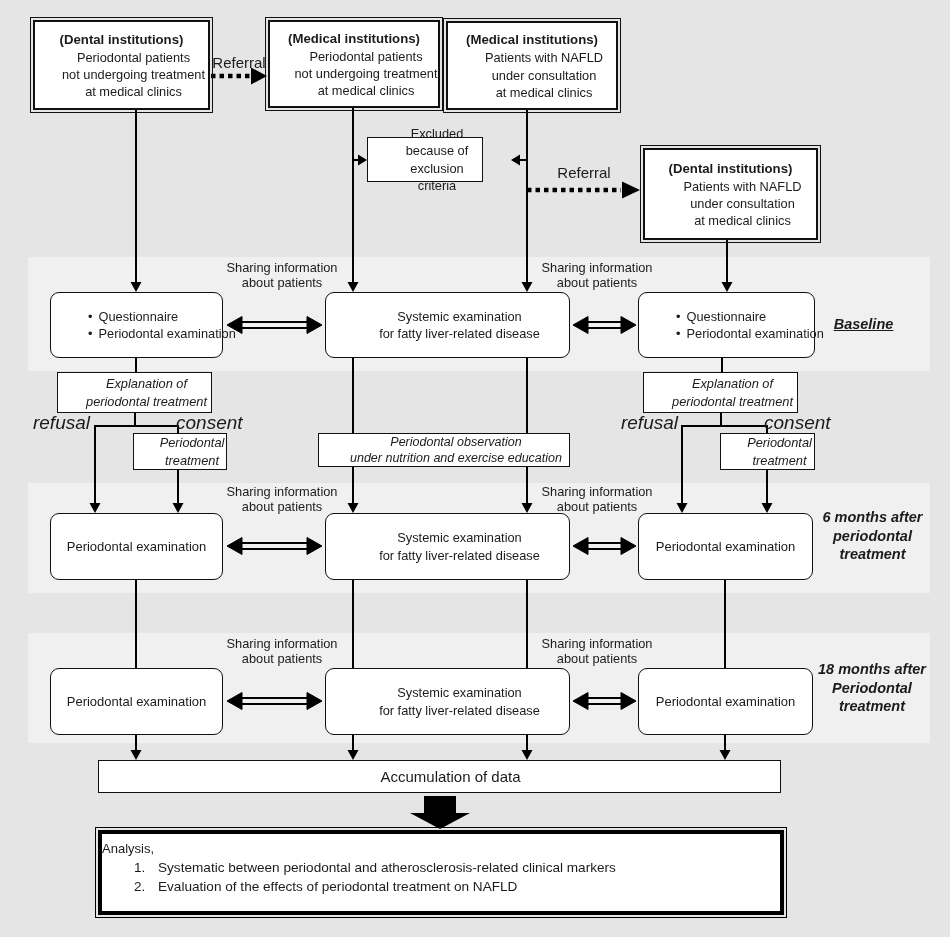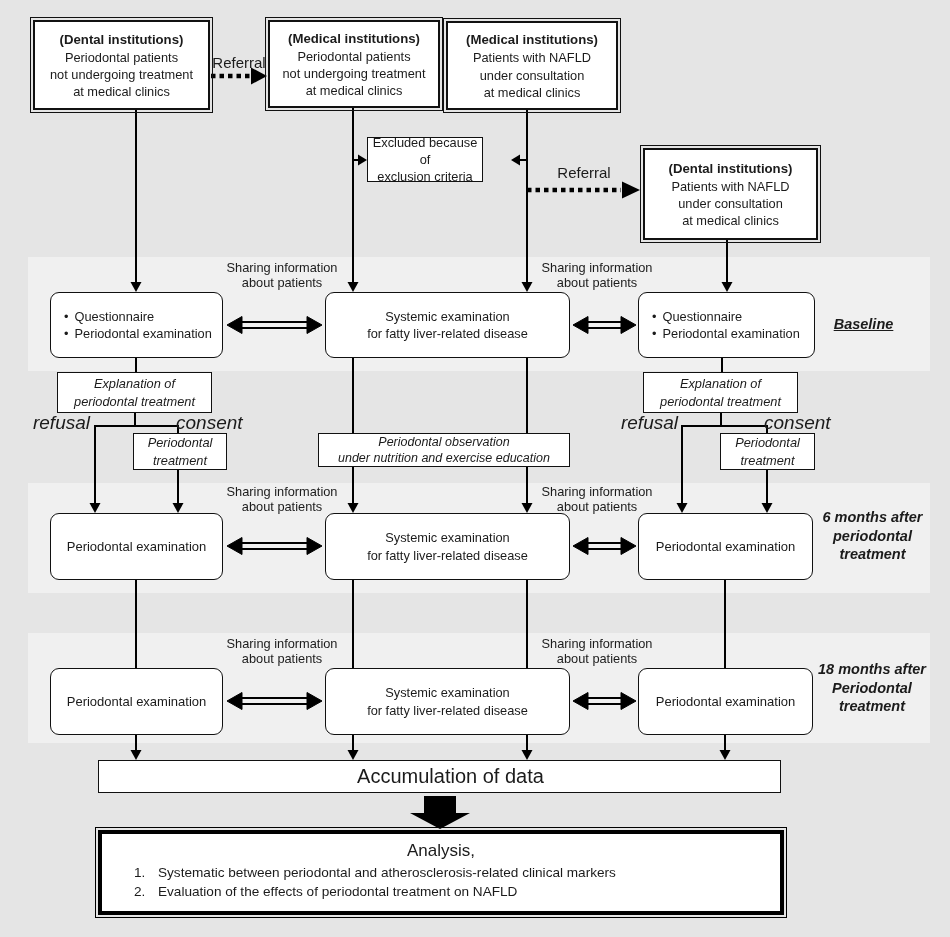--- a/index.html
+++ b/index.html
@@ -8,35 +8,35 @@
     font-family:"Liberation Sans",sans-serif;color:#1b1b1b;overflow:hidden;
   }
   .band{position:absolute;left:28px;width:902px;background:#f0f0f0;z-index:0;}
   #svglayer{position:absolute;left:0;top:0;z-index:1;}
   .box{position:absolute;z-index:2;background:#ffffff;box-sizing:border-box;
        display:flex;flex-direction:column;justify-content:center;text-align:center;}
   .dbox{border:2.5px solid #111;outline:1px solid #111;outline-offset:2px;}
   .sbox{border:1.7px solid #111;}
   .rbox{border:1.7px solid #111;border-radius:9px;}
   .title{font-weight:bold;font-size:13.2px;line-height:1.45;}
-  .ln{font-size:12.8px;line-height:1.34;}
+  .ln{font-size:12.8px;line-height:1.34;padding-left:24px;}
   .it{font-style:italic;}
   .txt{position:absolute;z-index:3;}
   .share{font-size:12.8px;line-height:1.2;text-align:center;width:130px;}
   .referral{font-size:15px;text-align:center;}
   .band-label{font-weight:bold;font-style:italic;font-size:14.5px;line-height:1.28;text-align:center;}
   .rc{font-size:19px;font-style:italic;}
   .qitems{text-align:left;padding-left:13px;}
   .qitems .ln{white-space:nowrap;}
   .bul{margin-right:6px;}
   .exam{font-size:13px;}
   .obs .ln{font-size:12.5px;line-height:1.28;}
-  .accum{font-size:20px;padding-left:22px;}
+  .accum{font-size:15px;padding-left:22px;}
   .analysis{border:4.5px solid #000;outline:1.5px solid #000;outline-offset:2.5px;justify-content:flex-start;padding-top:7px;}
-  .analysis .a-title{font-size:17px;text-align:center;}
+  .analysis .a-title{font-size:13px;text-align:left;}
   .a-item{display:flex;text-align:left;margin:4px 0 0 32px;font-size:13.6px;}
   .a-num{width:24px;flex:none;}
 </style>
 </head>
 <body>
 
 <div id="stage">
 
   <div class="band" style="top:257px;height:114px;"></div>
   <div class="band" style="top:483px;height:110px;"></div>

